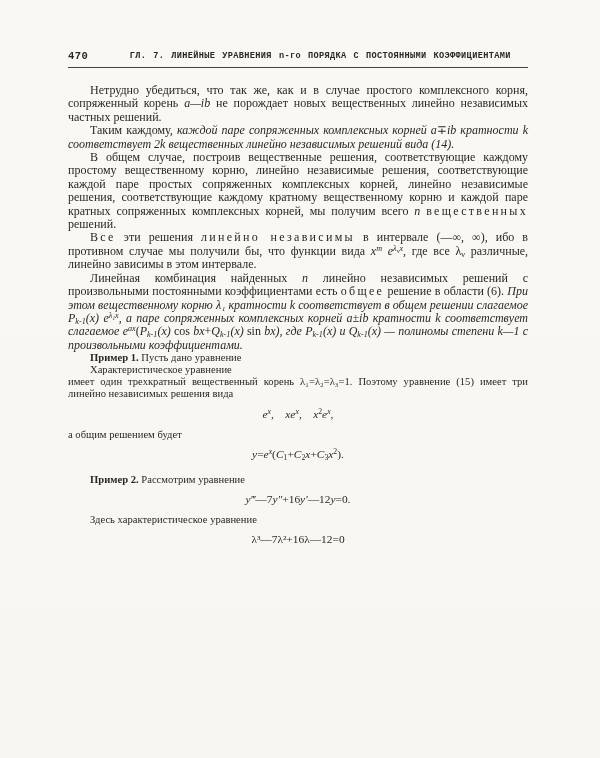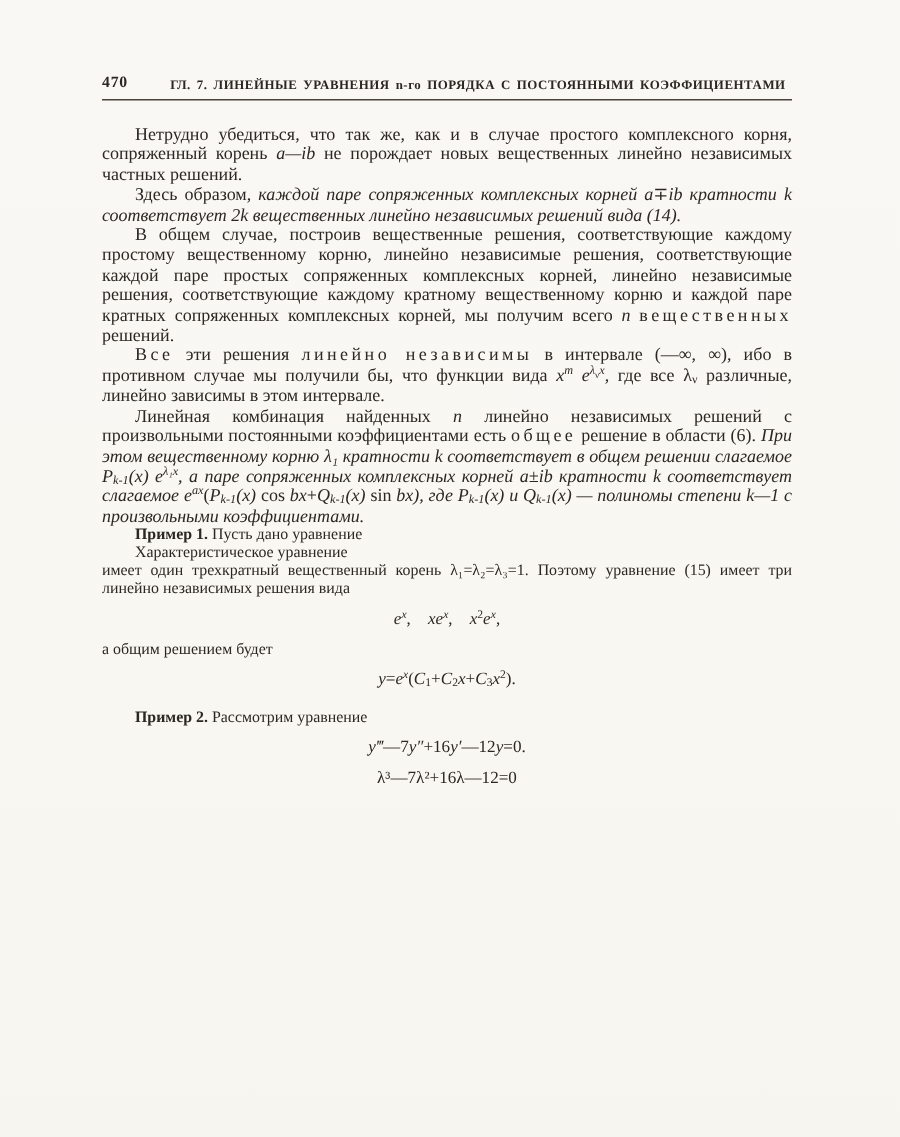--- a/index.html
+++ b/index.html
@@ -10,23 +10,23 @@
     color:#2c2722;
   }
   .page{
     position:relative;width:600px;height:758px;overflow:hidden;
     background:linear-gradient(180deg,#f9f8f4 0%,#f8f7f2 60%,#f6f5ef 100%);
   }
   .content{
     position:absolute;left:68px;top:50px;width:460px;
   }
   .header{
-    display:flex;align-items:flex-end;
+    display:flex;align-items:center;
     border-bottom:1.6px solid #48423a;
-    padding-bottom:5px;margin-bottom:16px;
+    padding-bottom:5px;margin-bottom:16px;font-family:Liberation Mono, monospace;
   }
   .header .num{
     font-weight:bold;font-size:10.5px;letter-spacing:0.5px;margin-right:24px;flex:0 0 auto;
   }
   .header .title{
     flex:1;text-align:center;font-weight:bold;font-size:8.6px;
     letter-spacing:0.35px;word-spacing:1.5px;white-space:nowrap;
   }
   .para{margin:0;text-align:justify;}
   .para.main{font-size:12px;line-height:13.4px;}
@@ -48,28 +48,29 @@
 <body>
 
 <div class="page">
   <div class="content">
     <div class="header">
       <span class="num">470</span>
       <span class="title">ГЛ. 7. ЛИНЕЙНЫЕ УРАВНЕНИЯ n-го ПОРЯДКА С ПОСТОЯННЫМИ КОЭФФИЦИЕНТАМИ</span>
     </div>
     <div>
         <p class="para main indent"><span class="">Нетрудно убедиться, что так же, как и в случае простого комплексного корня, сопряженный корень </span><span class="seg-i">a—ib</span><span class=""> не порождает новых вещественных линейно независимых частных решений.</span></p>
-        <p class="para main indent"><span class="">Здесь образом, </span><span class="seg-i">каждой паре сопряженных комплексных корней a∓ib кратности k соответствует 2k вещественных линейно независимых решений вида (14).</span></p>
+        <p class="para main indent"><span class="">Таким каждому, </span><span class="seg-i">каждой паре сопряженных комплексных корней a∓ib кратности k соответствует 2k вещественных линейно независимых решений вида (14).</span></p>
         <p class="para main indent"><span class="">В общем случае, построив вещественные решения, соответствующие каждому простому вещественному корню, линейно независимые решения, соответствующие каждой паре простых сопряженных комплексных корней, линейно независимые решения, соответствующие каждому кратному вещественному корню и каждой паре кратных сопряженных комплексных корней, мы получим всего </span><span class="seg-i">n</span><span class=""> </span><span class="seg-sp">вещественных</span><span class=""> решений.</span></p>
         <p class="para main indent"><span class="seg-sp">Все</span><span class=""> эти решения </span><span class="seg-sp">линейно независимы</span><span class=""> в интервале (—∞, ∞), ибо в противном случае мы получили бы, что функции вида </span><span class="seg-i">x</span><span class="seg-sup seg-i">m</span><span class="seg-i"> e</span><span class="seg-sup seg-i">λ</span><span class="seg-supsub">ν</span><span class="seg-sup seg-i">x</span><span class="">, где все λ</span><span class="seg-sub">ν</span><span class=""> различные, линейно зависимы в этом интервале.</span></p>
         <p class="para main indent"><span class="">Линейная комбинация найденных </span><span class="seg-i">n</span><span class=""> линейно независимых решений с произвольными постоянными коэффициентами есть </span><span class="seg-sp">общее</span><span class=""> решение в области (6). </span><span class="seg-i">При этом вещественному корню λ₁ кратности k соответствует в общем решении слагаемое </span><span class="seg-i">P</span><span class="seg-sub seg-i">k-1</span><span class="seg-i">(x) e</span><span class="seg-sup seg-i">λ₁x</span><span class="seg-i">, а паре сопряженных комплексных корней a±ib кратности k соответствует слагаемое </span><span class="seg-i">e</span><span class="seg-sup seg-i">ax</span><span class="">(</span><span class="seg-i">P</span><span class="seg-sub seg-i">k-1</span><span class="seg-i">(x) </span><span class="">cos</span><span class="seg-i"> bx</span><span class="">+</span><span class="seg-i">Q</span><span class="seg-sub seg-i">k-1</span><span class="seg-i">(x) </span><span class="">sin</span><span class="seg-i"> bx</span><span class="seg-i">), где </span><span class="seg-i">P</span><span class="seg-sub seg-i">k-1</span><span class="seg-i">(x)</span><span class="seg-i"> и </span><span class="seg-i">Q</span><span class="seg-sub seg-i">k-1</span><span class="seg-i">(x)</span><span class="seg-i"> — полиномы степени k—1 с произвольными коэффициентами.</span></p>
         <p class="para small indent space-lg"><span class="seg-b">Пример 1.</span><span class=""> Пусть дано уравнение</span></p>
         <p class="para small indent"><span class="">Характеристическое уравнение</span></p>
         <p class="para small"><span class="">имеет один трехкратный вещественный корень λ₁=λ₂=λ₃=1. Поэтому уравнение (15) имеет три линейно независимых решения вида</span></p>
         <div class="formula small"><span class="formula-body"><span class="seg-i">e</span><span class="seg-sup seg-i">x</span><span class="">, </span><span class="seg-i">xe</span><span class="seg-sup seg-i">x</span><span class="">, </span><span class="seg-i">x</span><span class="seg-sup">2</span><span class="seg-i">e</span><span class="seg-sup seg-i">x</span><span class="">,</span></span></div>
         <p class="para small"><span class="">а общим решением будет</span></p>
         <div class="formula small"><span class="formula-body"><span class="seg-i">y</span><span class="">=</span><span class="seg-i">e</span><span class="seg-sup seg-i">x</span><span class="">(</span><span class="seg-i">C</span><span class="seg-sub">1</span><span class="">+</span><span class="seg-i">C</span><span class="seg-sub">2</span><span class="seg-i">x</span><span class="">+</span><span class="seg-i">C</span><span class="seg-sub">3</span><span class="seg-i">x</span><span class="seg-sup">2</span><span class="">).</span></span></div>
         <p class="para small indent space-md"><span class="seg-b">Пример 2.</span><span class=""> Рассмотрим уравнение</span></p>
         <div class="formula small"><span class="formula-body"><span class="seg-i">y‴</span><span class="">—7</span><span class="seg-i">y″</span><span class="">+16</span><span class="seg-i">y′</span><span class="">—12</span><span class="seg-i">y</span><span class="">=0.</span></span></div>
+        <p class="para small indent"><span class="">Здесь характеристическое уравнение</span></p>
         <div class="formula small"><span class="formula-body"><span class="">λ³—7λ²+16λ—12=0</span></span></div>
       </div>
   </div>
 </div>
 
 </body></html>

